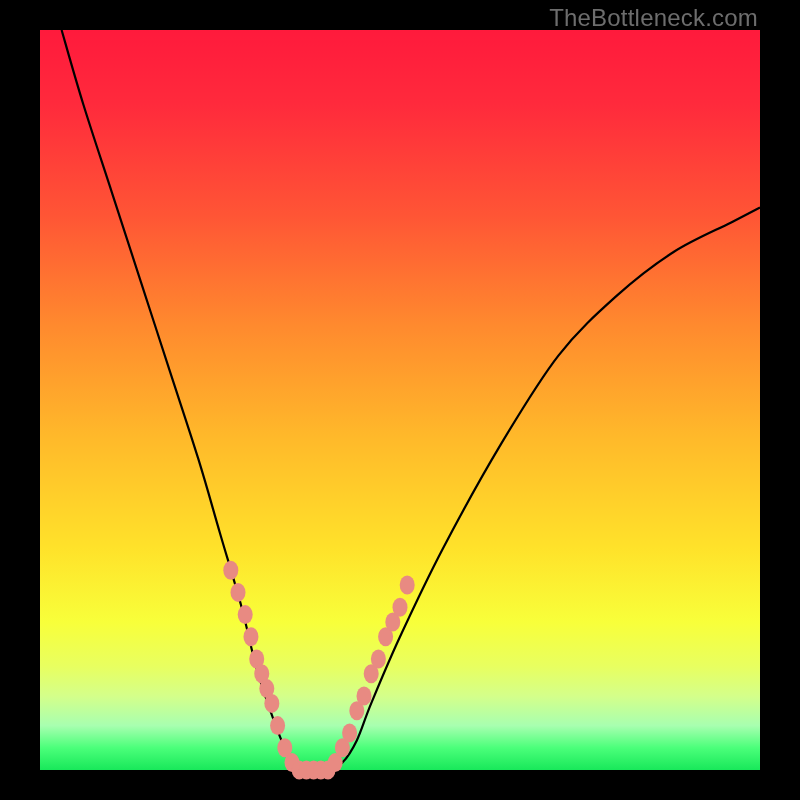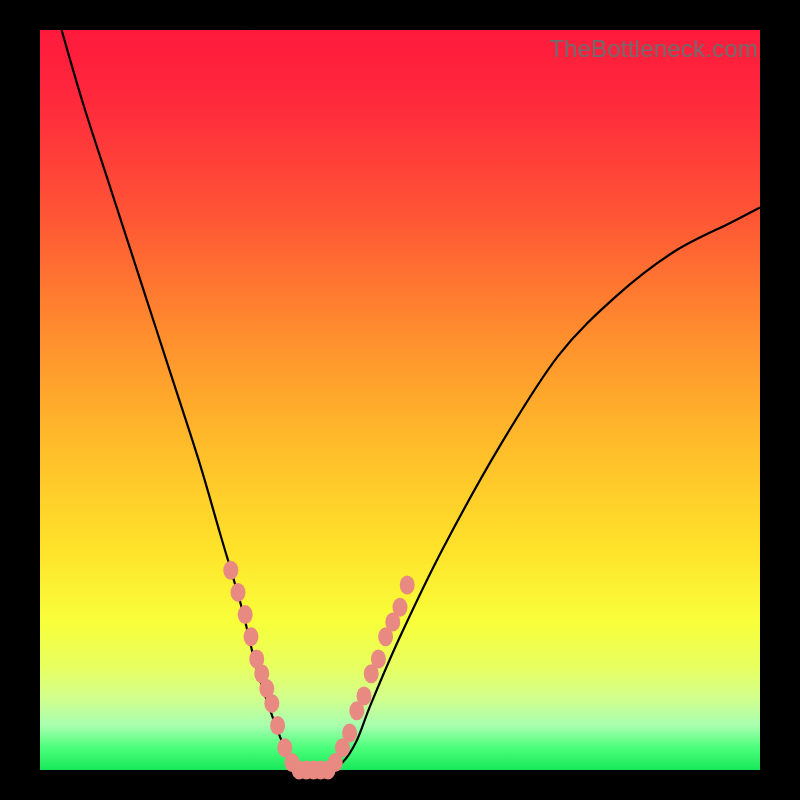--- a/index.html
+++ b/index.html
@@ -43,21 +43,20 @@
   }
   .watermark {
     position: absolute;
     top: 4px;
     right: 42px;
     color: #6d6d6d;
     font-size: 24px;
     font-weight: 400;
     letter-spacing: 0.2px;
     user-select: none;
-    margin-top: 31px;
   }
   svg.curve {
     position: absolute;
     left: 0;
     top: 0;
     width: 720px;
     height: 740px;
     overflow: visible;
   }
   .curve-path {

